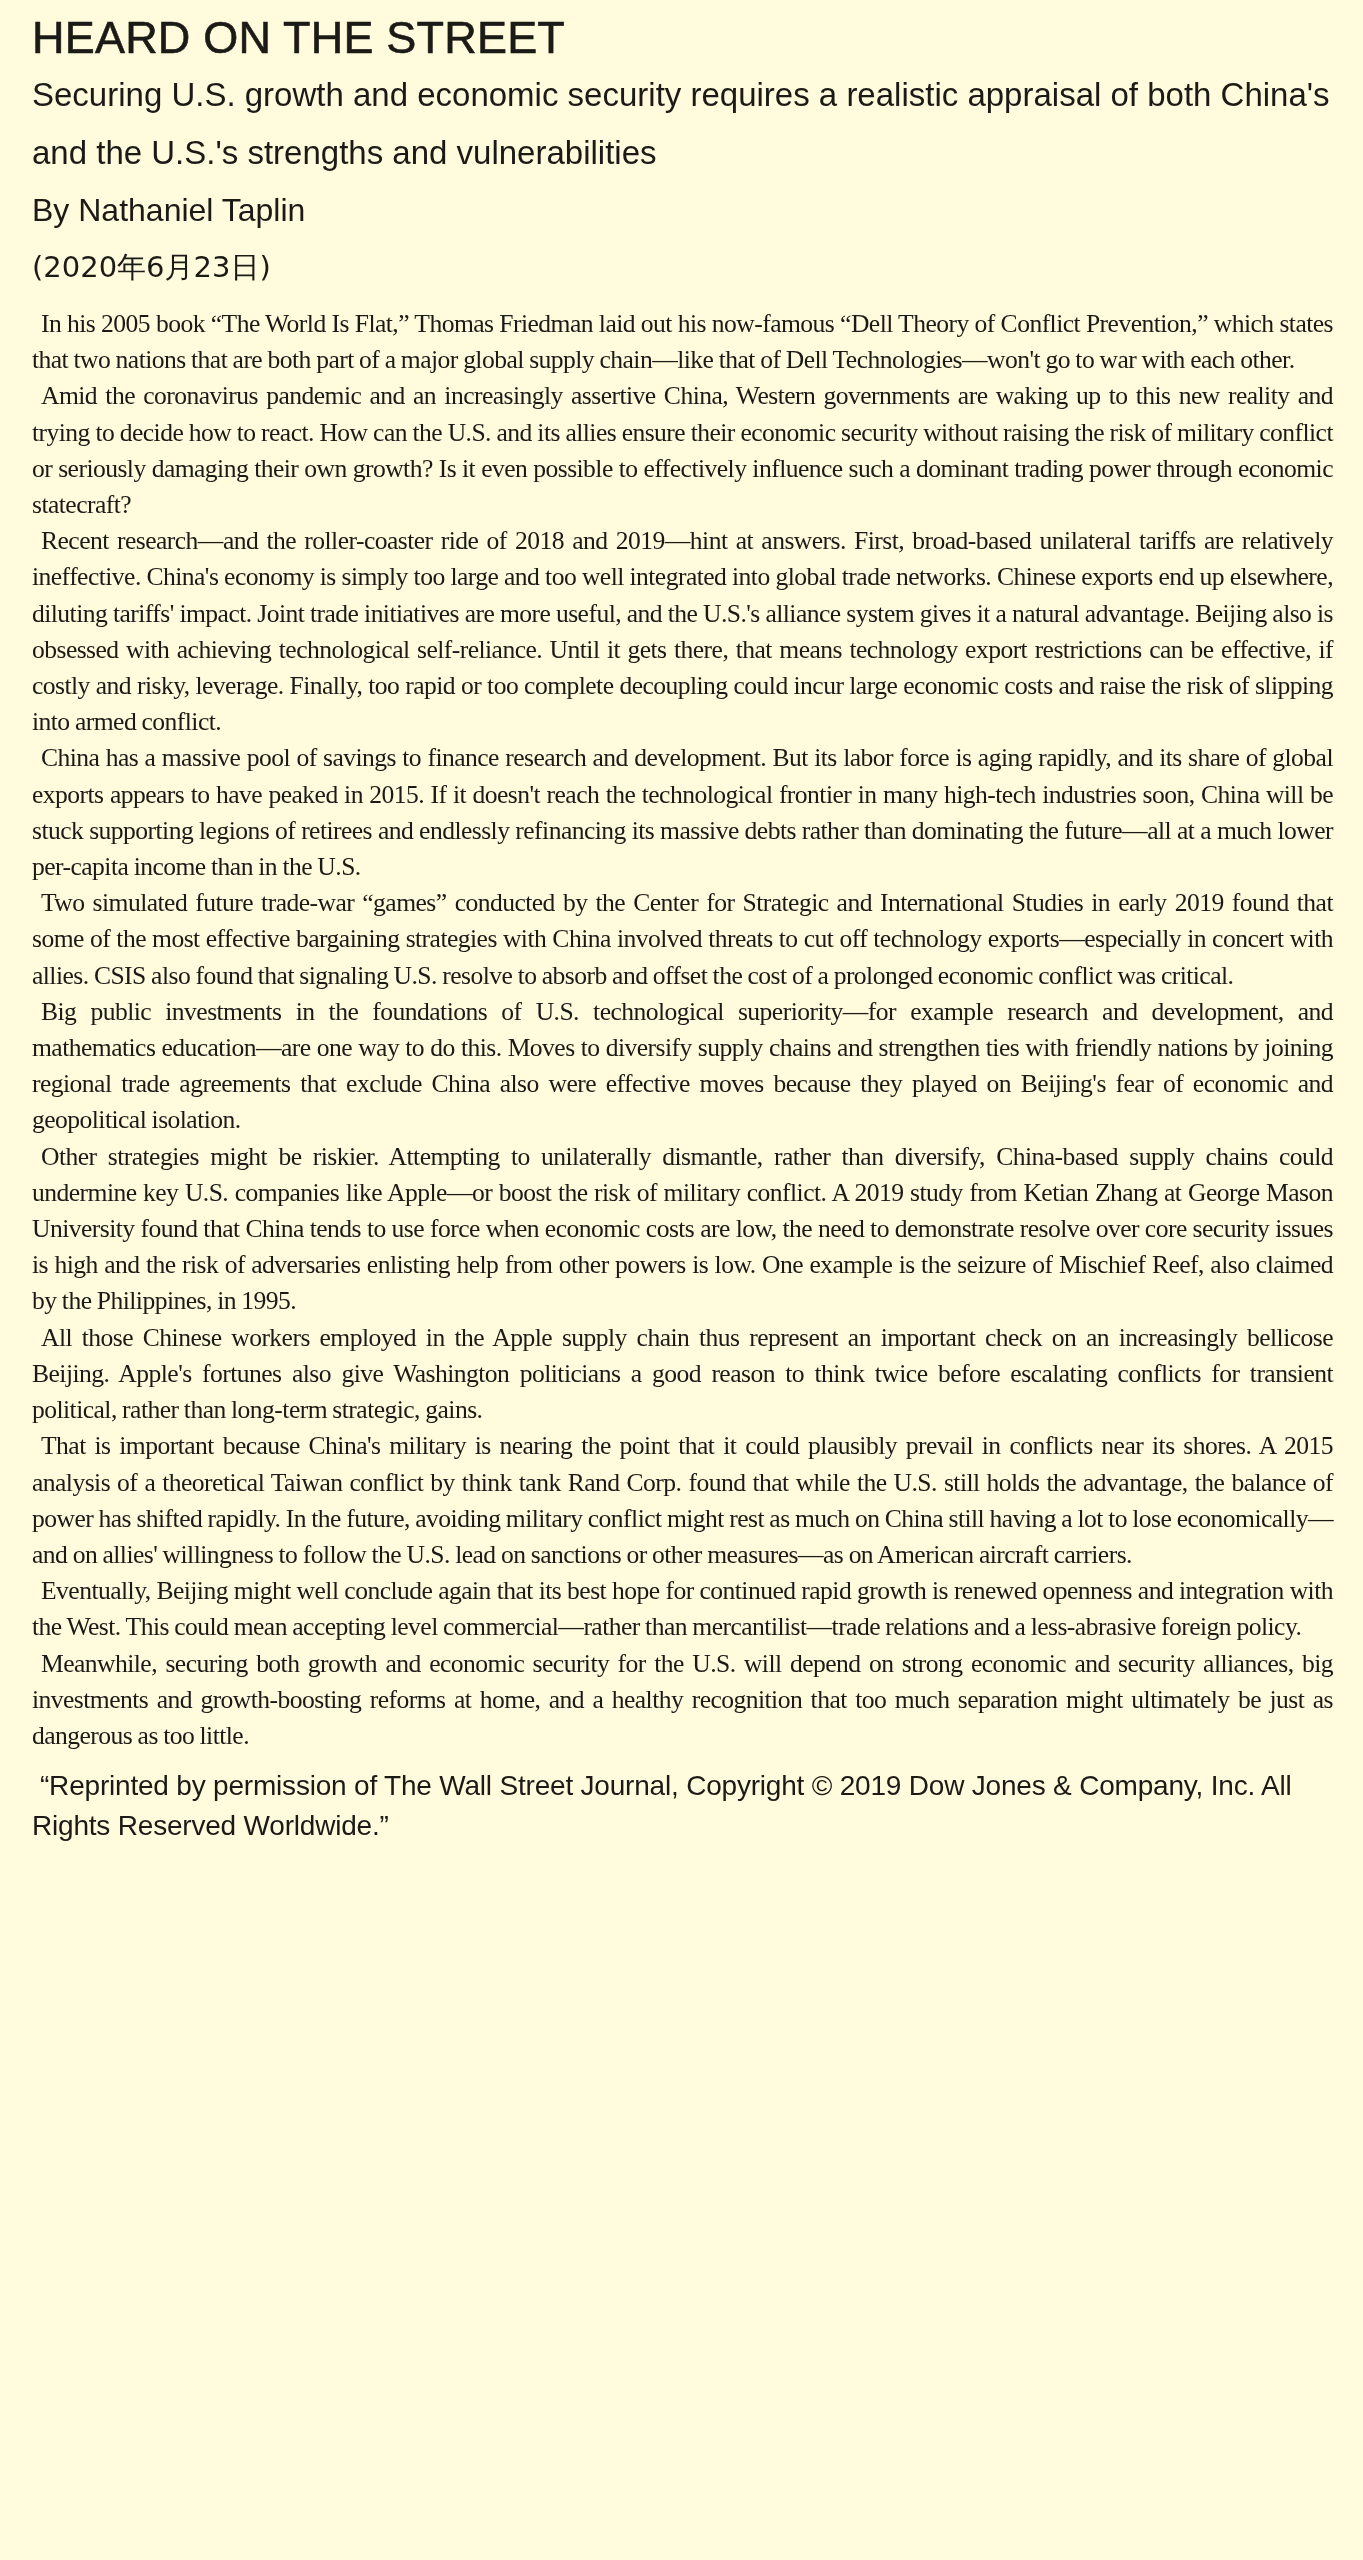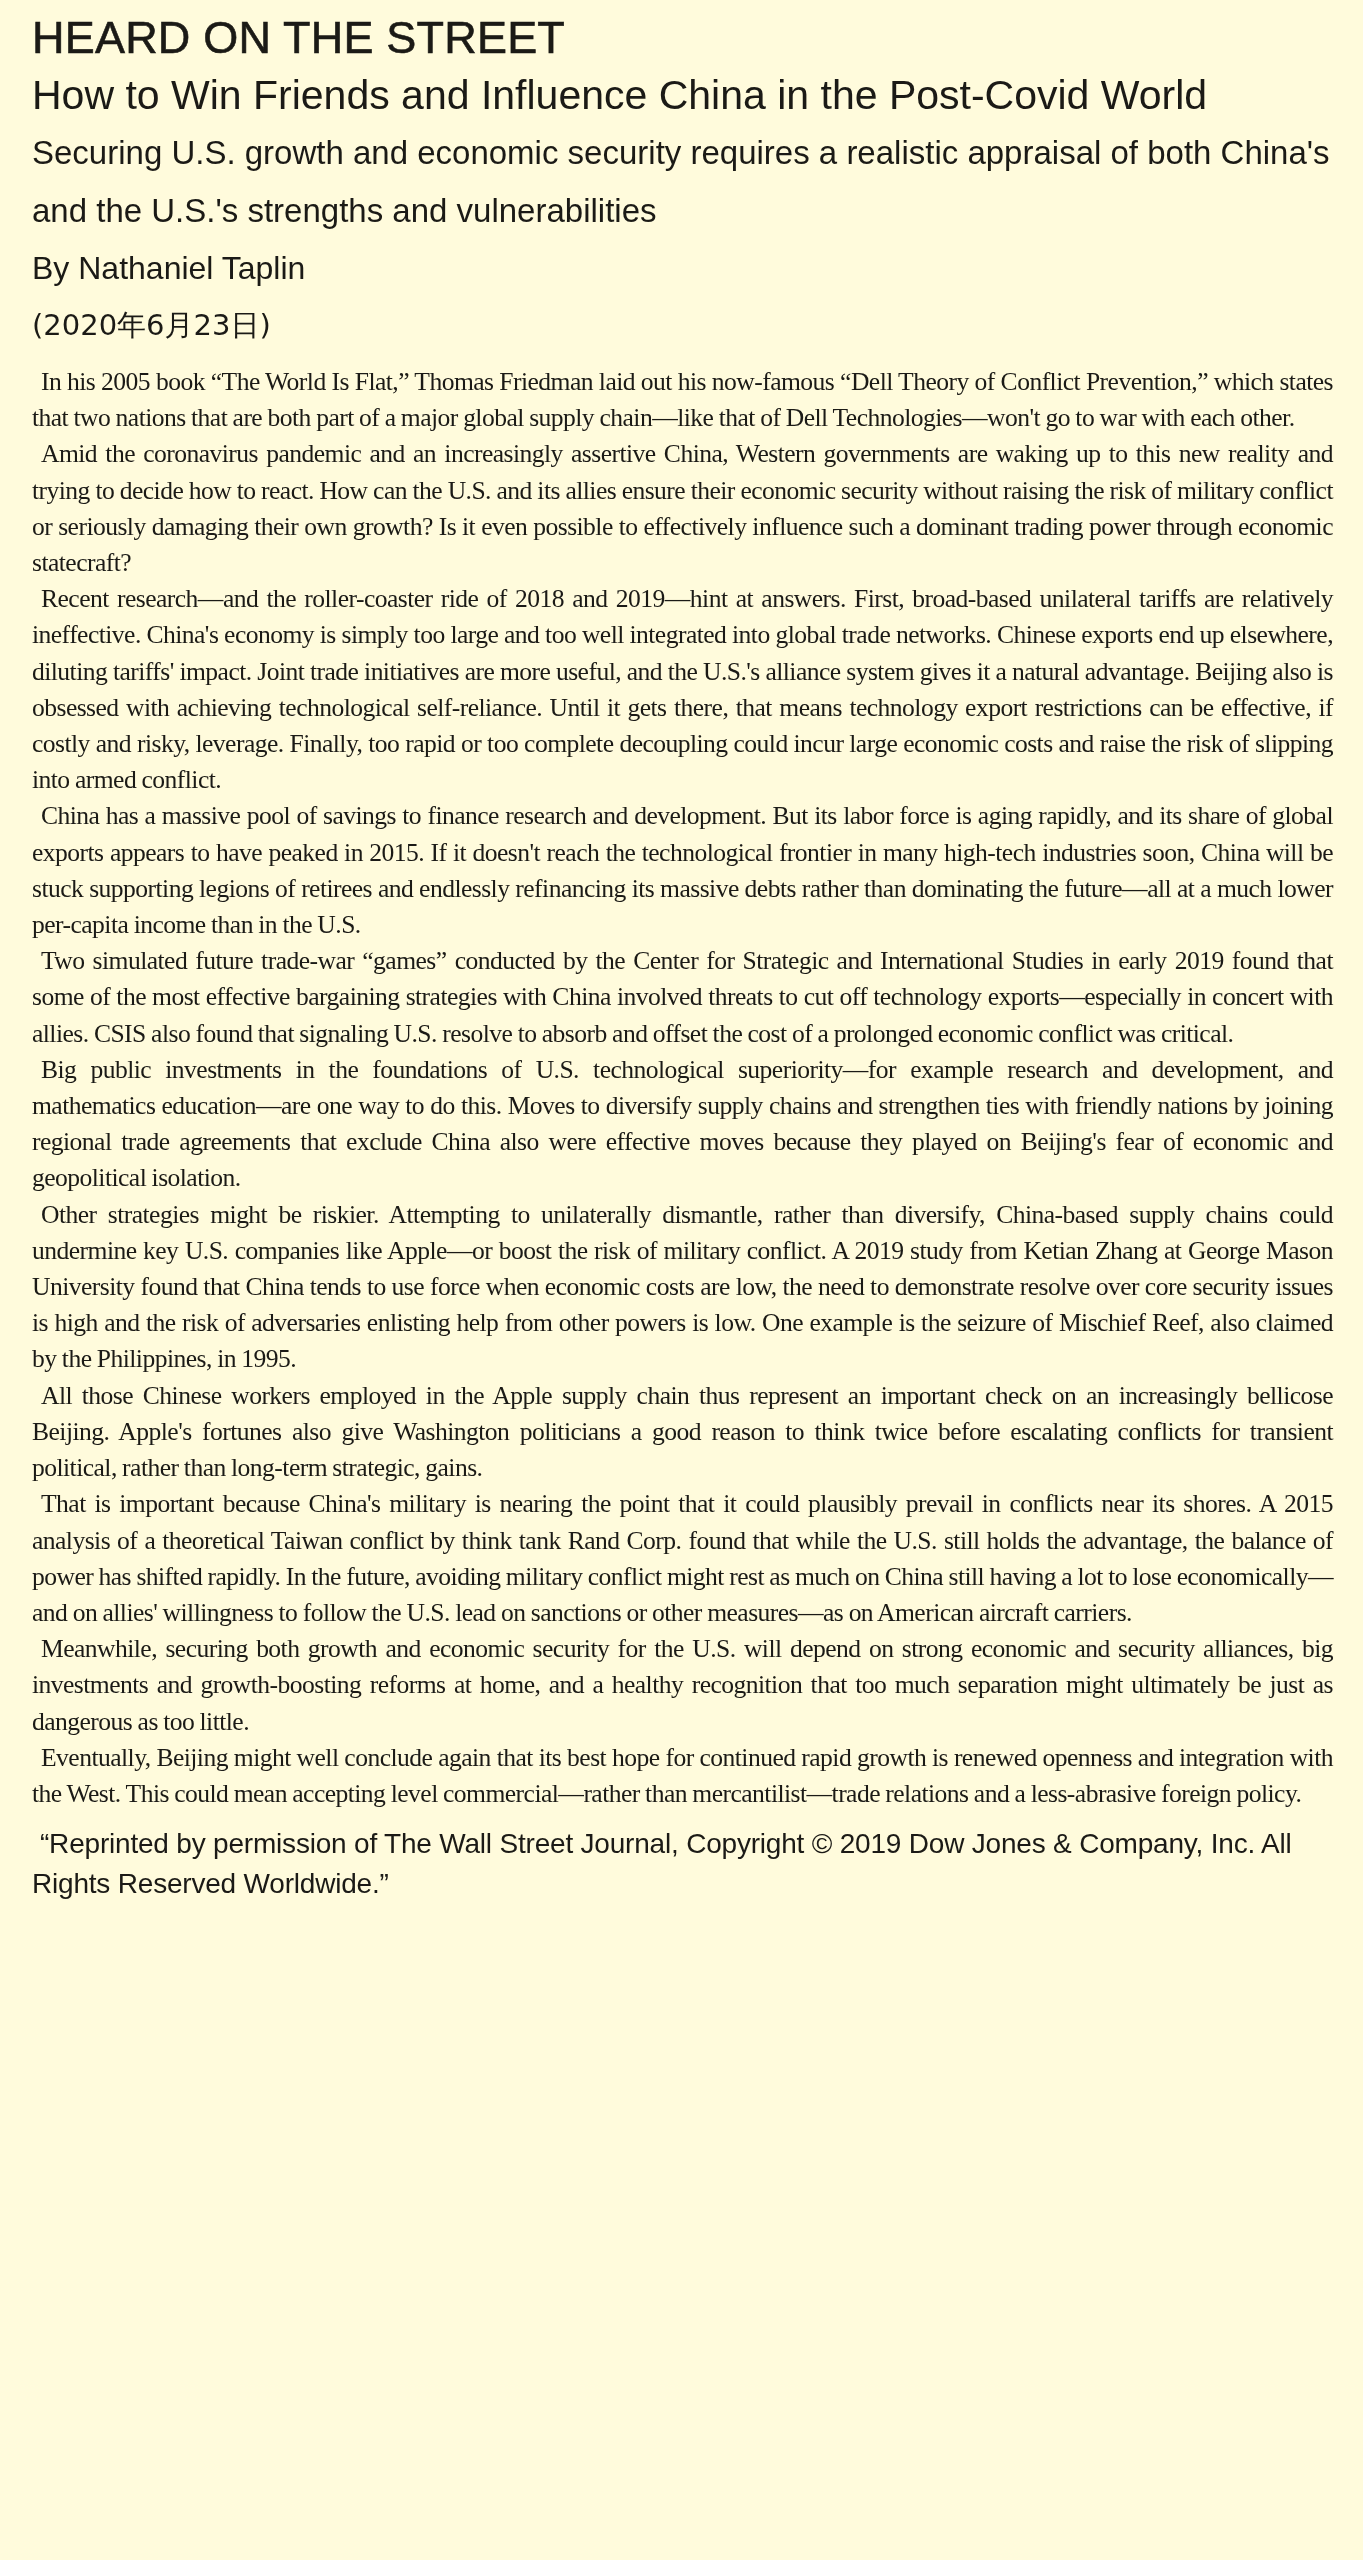--- a/index.html
+++ b/index.html
@@ -74,36 +74,35 @@
       text-indent: 8px;
       letter-spacing: -0.2px;
     }
   </style>
 </head>
 <body>
 
 <div class="page">
   <header>
     <h1 class="section-label">HEARD ON THE STREET</h1>
-    <h2 class="headline">How to Win Friends and Influence China in the Post-Covid World</h2>
     <h3 class="deck">Securing U.S. growth and economic security requires a realistic appraisal of both China's and the U.S.'s strengths and vulnerabilities</h3>
     <div class="byline">By Nathaniel Taplin</div>
     <div class="date">(2020年6月23日)</div>
   </header>
 
   <article class="body-text">
     <p>In his 2005 book “The World Is Flat,” Thomas Friedman laid out his now-famous “Dell Theory of Conflict Prevention,” which states that two nations that are both part of a major global supply chain—like that of Dell Technologies—won't go to war with each other.</p>
     <p>Amid the coronavirus pandemic and an increasingly assertive China, Western governments are waking up to this new reality and trying to decide how to react. How can the U.S. and its allies ensure their economic security without raising the risk of military conflict or seriously damaging their own growth? Is it even possible to effectively influence such a dominant trading power through economic statecraft?</p>
     <p>Recent research—and the roller-coaster ride of 2018 and 2019—hint at answers. First, broad-based unilateral tariffs are relatively ineffective.  China's economy is simply too large and too well integrated into global trade networks. Chinese exports end up elsewhere, diluting tariffs' impact. Joint trade initiatives are more useful, and the U.S.'s alliance system gives it a natural advantage. Beijing also is obsessed with achieving technological self-reliance. Until it gets there, that means technology export restrictions can be effective, if costly and risky, leverage. Finally, too rapid or too complete decoupling could incur large economic costs and raise the risk of slipping into armed conflict.</p>
     <p>China has a massive pool of savings to finance research and development. But its labor force is aging rapidly, and its share of global exports appears to have peaked in 2015. If it doesn't reach the technological frontier in many high-tech industries soon, China will be stuck supporting legions of retirees and endlessly refinancing its massive debts rather than dominating the future—all at a much lower per-capita income than in the U.S.</p>
     <p>Two simulated future trade-war “games” conducted by the Center for Strategic and International Studies in early 2019 found that some of the most effective bargaining strategies with China involved threats to cut off technology exports—especially in concert with allies. CSIS also found that signaling U.S. resolve to absorb and offset the cost of a prolonged economic conflict was critical.</p>
     <p>Big public investments in the foundations of U.S. technological superiority—for example research and development, and mathematics education—are one way to do this. Moves to diversify supply chains and strengthen ties with friendly nations by joining regional trade agreements that exclude China also were effective moves because they played on Beijing's fear of economic and geopolitical isolation.</p>
     <p>Other strategies might be riskier. Attempting to unilaterally dismantle, rather than diversify, China-based supply chains could undermine key U.S. companies like Apple—or boost the risk of military conflict. A 2019 study from Ketian Zhang at George Mason University found that China tends to use force when economic costs are low, the need to demonstrate resolve over core security issues is high and the risk of adversaries enlisting help from other powers is low. One example is the seizure of Mischief Reef, also claimed by the Philippines, in 1995.</p>
     <p>All those Chinese workers employed in the Apple supply chain thus represent an important check on an increasingly bellicose Beijing. Apple's fortunes also give Washington politicians a good reason to think twice before escalating conflicts for transient political, rather than long-term strategic, gains.</p>
     <p>That is important because China's military is nearing the point that it could plausibly prevail in conflicts near its shores. A 2015 analysis of a theoretical Taiwan conflict by think tank Rand Corp. found that while the U.S. still holds the advantage, the balance of power has shifted rapidly. In the future, avoiding military conflict might rest as much on China still having a lot to lose economically—and on allies' willingness to follow the U.S. lead on sanctions or other measures—as on American aircraft carriers.</p>
+    <p>Eventually, Beijing might well conclude again that its best hope for continued rapid growth is renewed openness and integration with the West.  This could mean accepting level commercial—rather than mercantilist—trade relations and a less-abrasive foreign policy.</p>
     <p>Meanwhile, securing both growth and economic security for the U.S. will depend on strong economic and security alliances, big investments and growth-boosting reforms at home, and a healthy recognition that too much separation might ultimately be just as dangerous as too little.</p>
-    <p>Eventually, Beijing might well conclude again that its best hope for continued rapid growth is renewed openness and integration with the West.  This could mean accepting level commercial—rather than mercantilist—trade relations and a less-abrasive foreign policy.</p>
   </article>
 
   <footer>
     <p class="credit">“Reprinted by permission of The Wall Street Journal, Copyright © 2019 Dow Jones &amp; Company, Inc. All Rights Reserved Worldwide.”</p>
   </footer>
 </div>
 
 </body></html>

